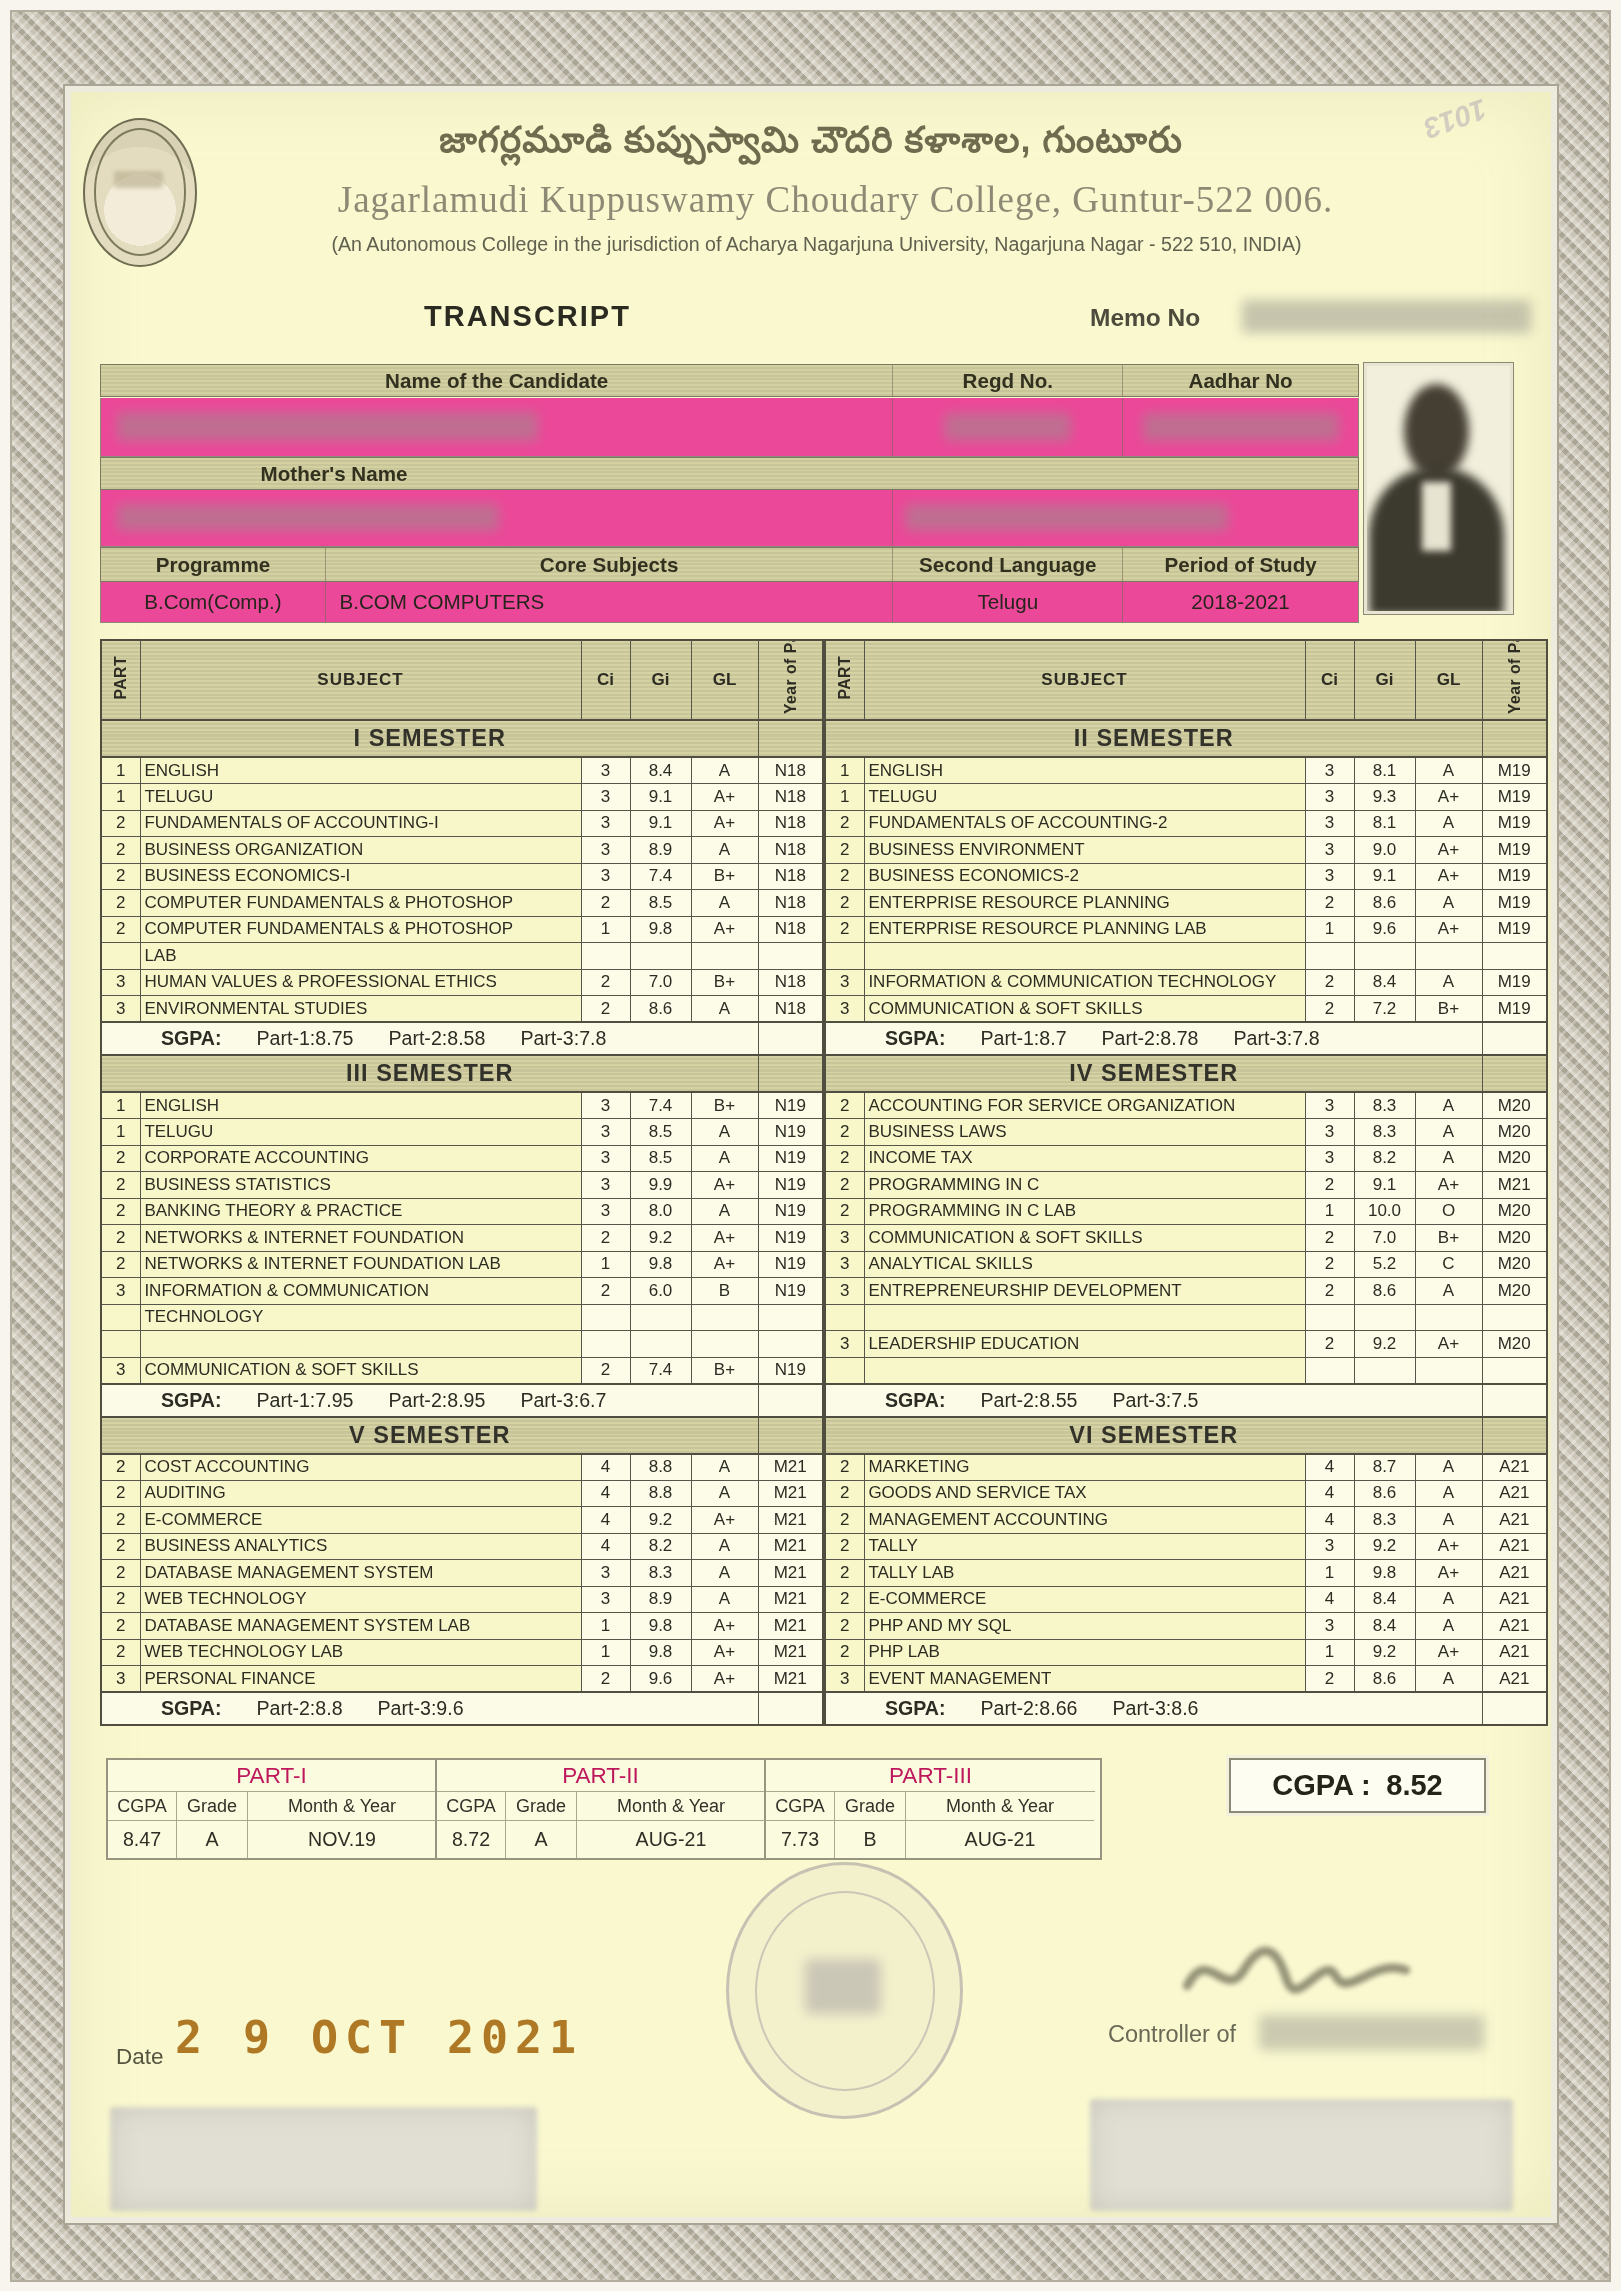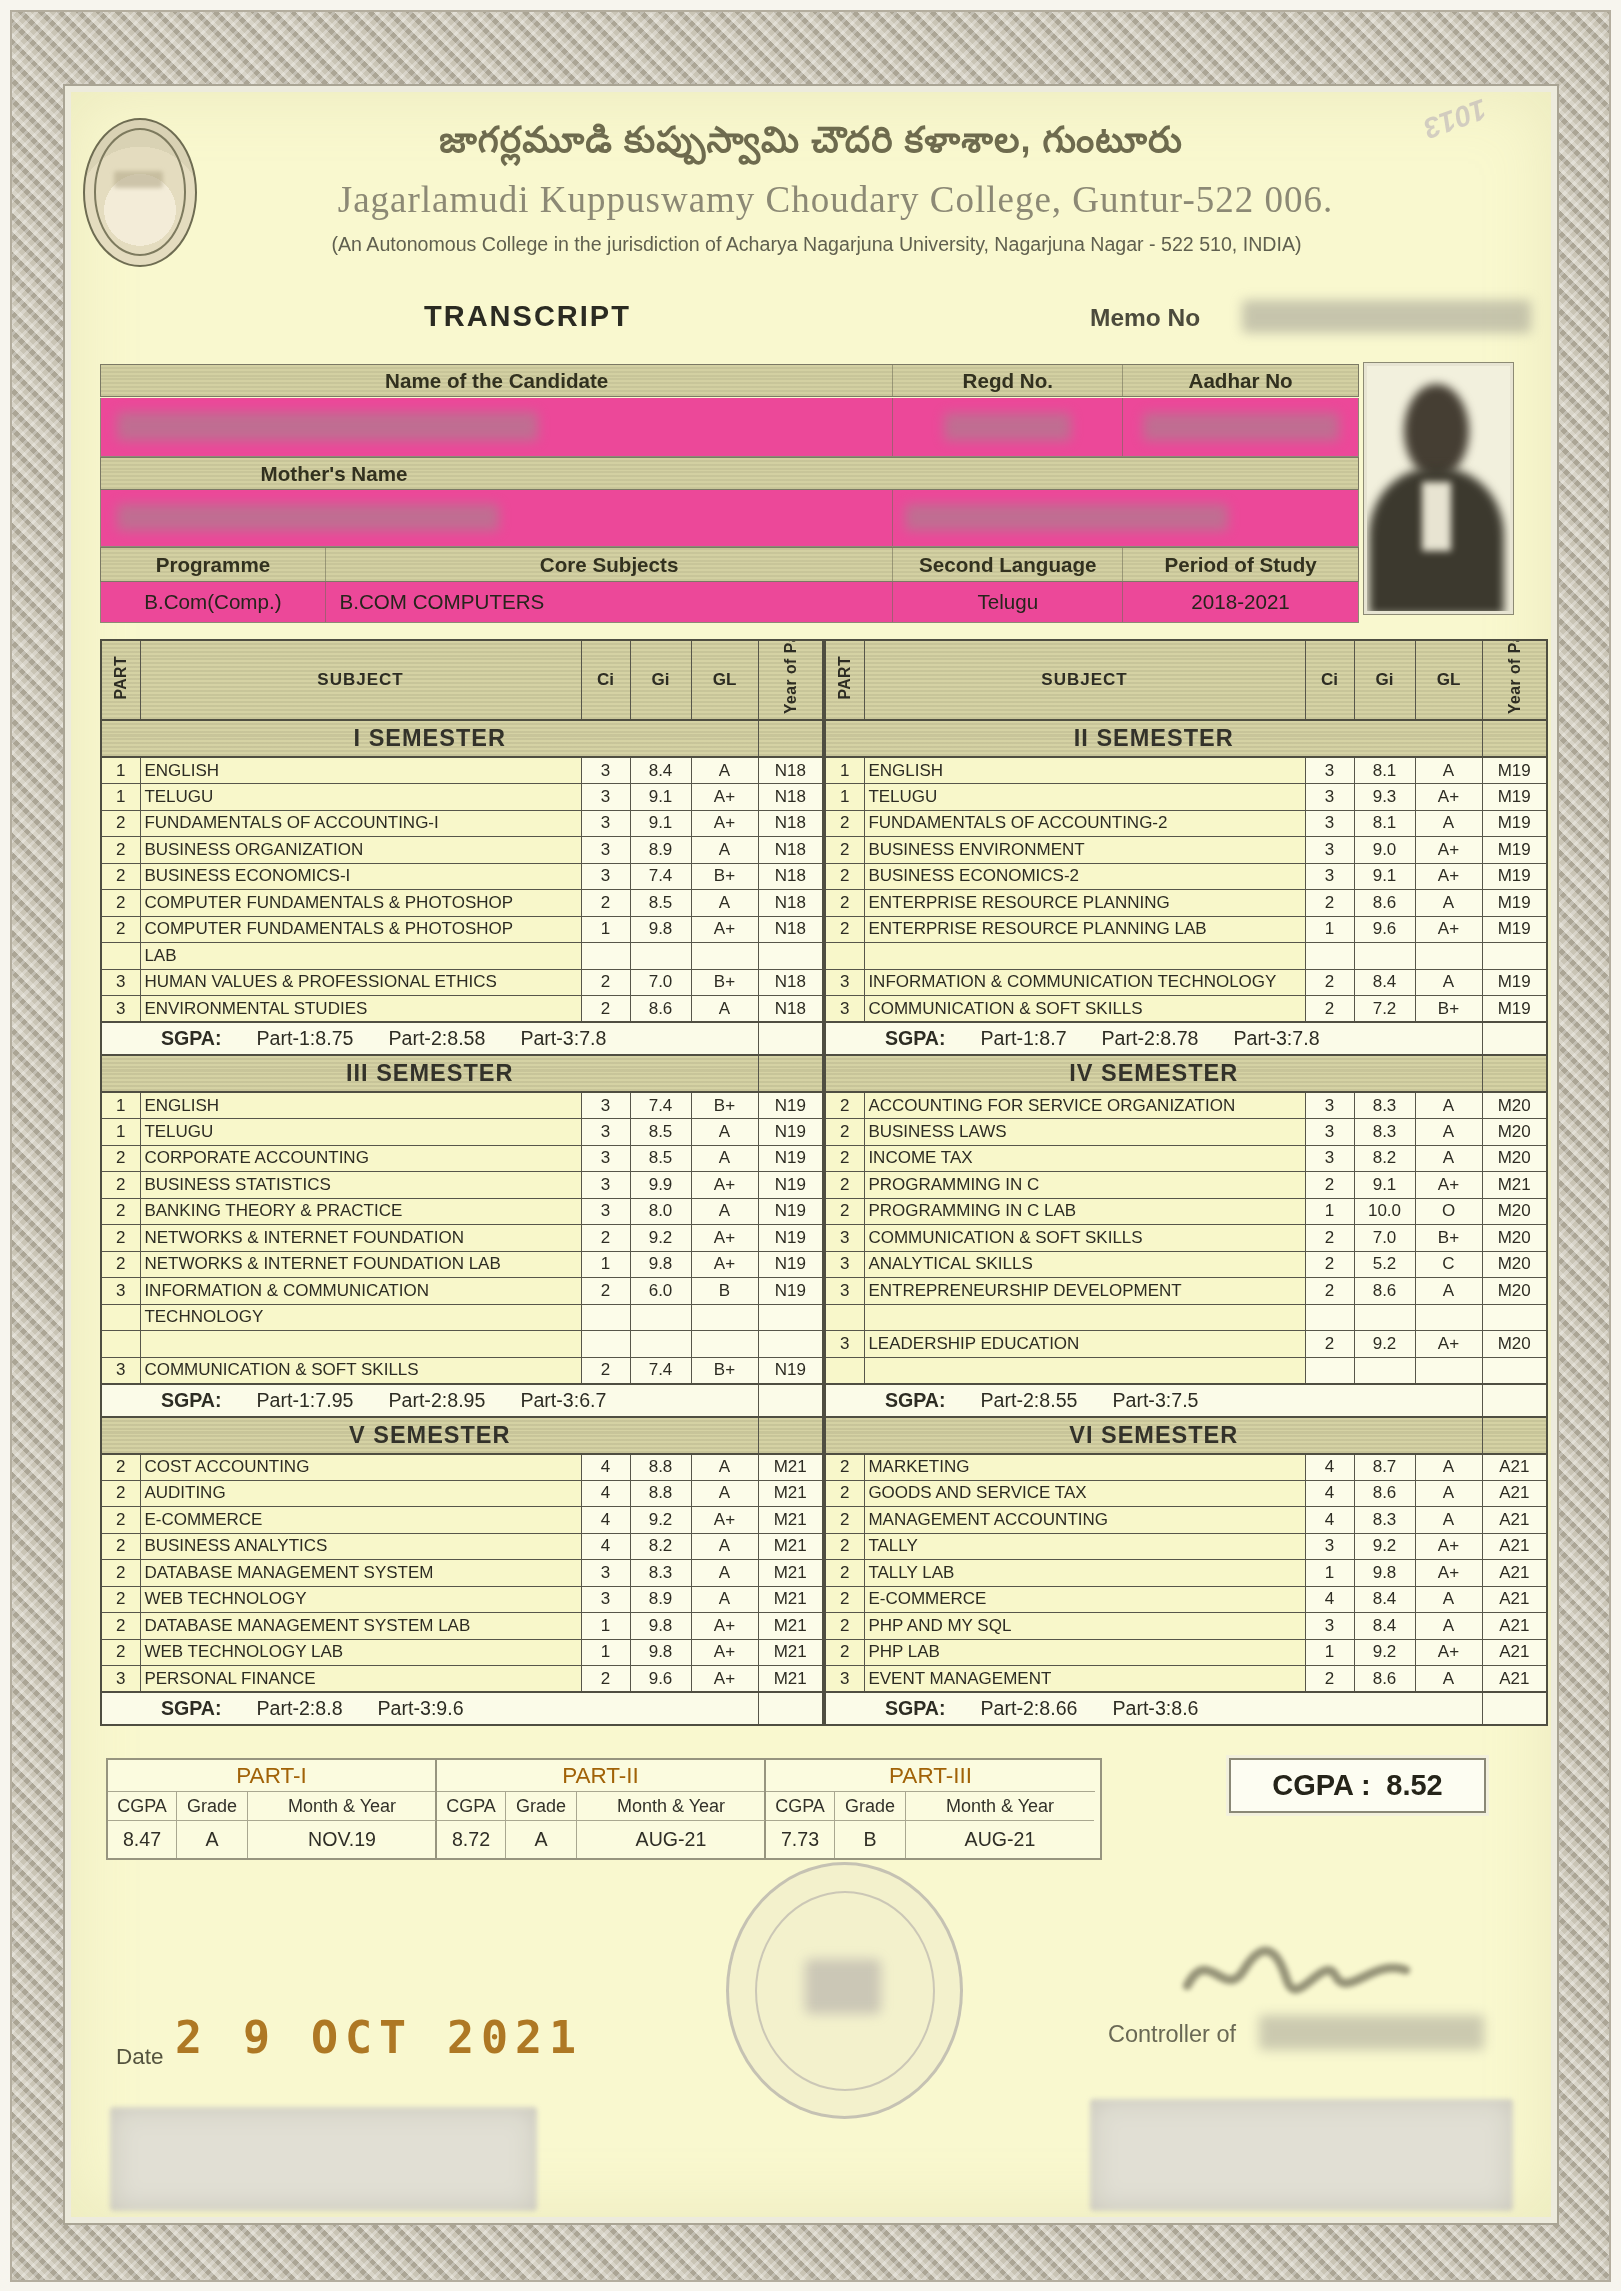--- a/index.html
+++ b/index.html
@@ -102,21 +102,21 @@
     border:23.5px double rgba(150,140,162,.16);z-index:2;}
   #tableWatermark::before{content:"";position:absolute;inset:59px;border-radius:50%;
     border:2.9px solid rgba(150,140,162,.14);}
 
   
   #summaryWrap{left:35px;top:1666px;width:992px;display:flex;background:#fbfbdf;
     border:2px solid #97957f;z-index:3;}
   .sum-part{width:329px;border-right:2px solid #97957f;box-sizing:border-box;}
   .sum-part:last-child{border-right:none;}
   .sum-title{height:31px;display:flex;align-items:center;justify-content:center;
-    font-size:22.5px;color:#a16207;border-bottom:1px solid #a9a790;}
+    font-size:22.5px;color:#be185d;border-bottom:1px solid #a9a790;}
   .sum-grid{display:grid;grid-template-columns:69px 71px 188px;}
   .sum-grid > div{border-right:1px solid #a9a790;border-bottom:1px solid #a9a790;
     display:flex;align-items:center;justify-content:center;box-sizing:border-box;}
   .sum-grid > div:nth-child(3n){border-right:none;}
   .sum-h{height:29px;font-size:18px;color:#33322a;}
   .sum-v{height:37px;font-size:19.6px;border-bottom:none !important;}
   #cgpaBox{left:1158px;top:1666px;width:253px;height:51px;border:2px solid #8a8876;
     background:#fdfdf2;display:flex;align-items:center;justify-content:center;gap:15.7px;
     font-size:29px;font-weight:bold;color:#252419;box-shadow:0 0 0 2.9px #f2f0dd;z-index:3;}
 

